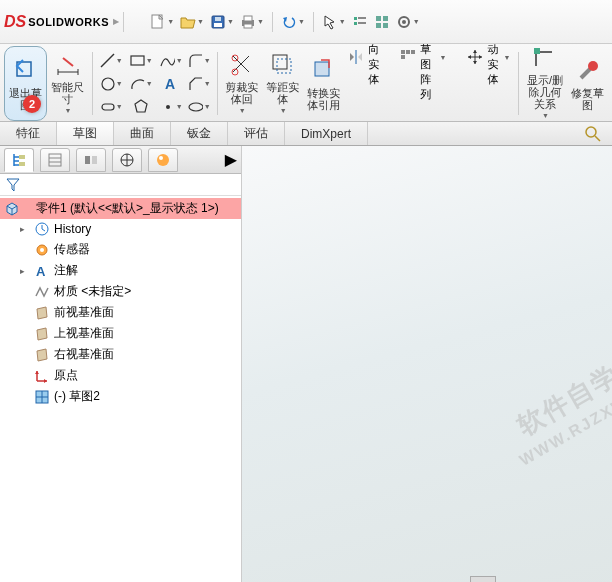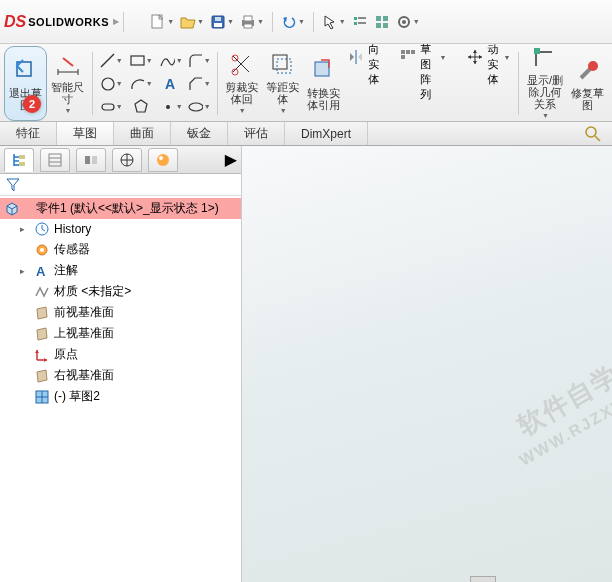--- a/index.html
+++ b/index.html
@@ -475,34 +475,34 @@
             <svg width="16" height="16">
               <path d="M3 4 L12 2 L13 12 L4 14 Z" fill="#dca" stroke="#a86"></path>
             </svg>
           </span>
           <span>上视基准面</span>
         </div>
       <div class="tree-item">
           <span class="tree-arrow"></span>
           <span class="tree-ico">
             <svg width="16" height="16">
+              <path d="M3 4 L12 2 L13 12 L4 14 Z" fill="#dca" stroke="#a86"></path>
+            </svg>
+          </span>
+          <span>右视基准面</span>
+        </div>
+      <div class="tree-item">
+          <span class="tree-arrow"></span>
+          <span class="tree-ico">
+            <svg width="16" height="16">
               <path d="M3 13 L3 3 M3 13 L13 13" stroke="#c33" stroke-width="1.5"></path>
               <path d="M3 3 L1 6 L5 6 Z M13 13 L10 11 L10 15 Z" fill="#c33"></path>
             </svg>
           </span>
           <span>原点</span>
-        </div>
-      <div class="tree-item">
-          <span class="tree-arrow"></span>
-          <span class="tree-ico">
-            <svg width="16" height="16">
-              <path d="M3 4 L12 2 L13 12 L4 14 Z" fill="#dca" stroke="#a86"></path>
-            </svg>
-          </span>
-          <span>右视基准面</span>
         </div>
       <div class="tree-item">
           <span class="tree-arrow"></span>
           <span class="tree-ico">
             <svg width="16" height="16">
               <rect x="2" y="2" width="12" height="12" fill="#9ce" stroke="#2266aa"></rect>
               <path d="M2 8 L14 8 M8 2 L8 14" stroke="#2266aa"></path>
             </svg>
           </span>
           <span>(-) 草图2</span>

